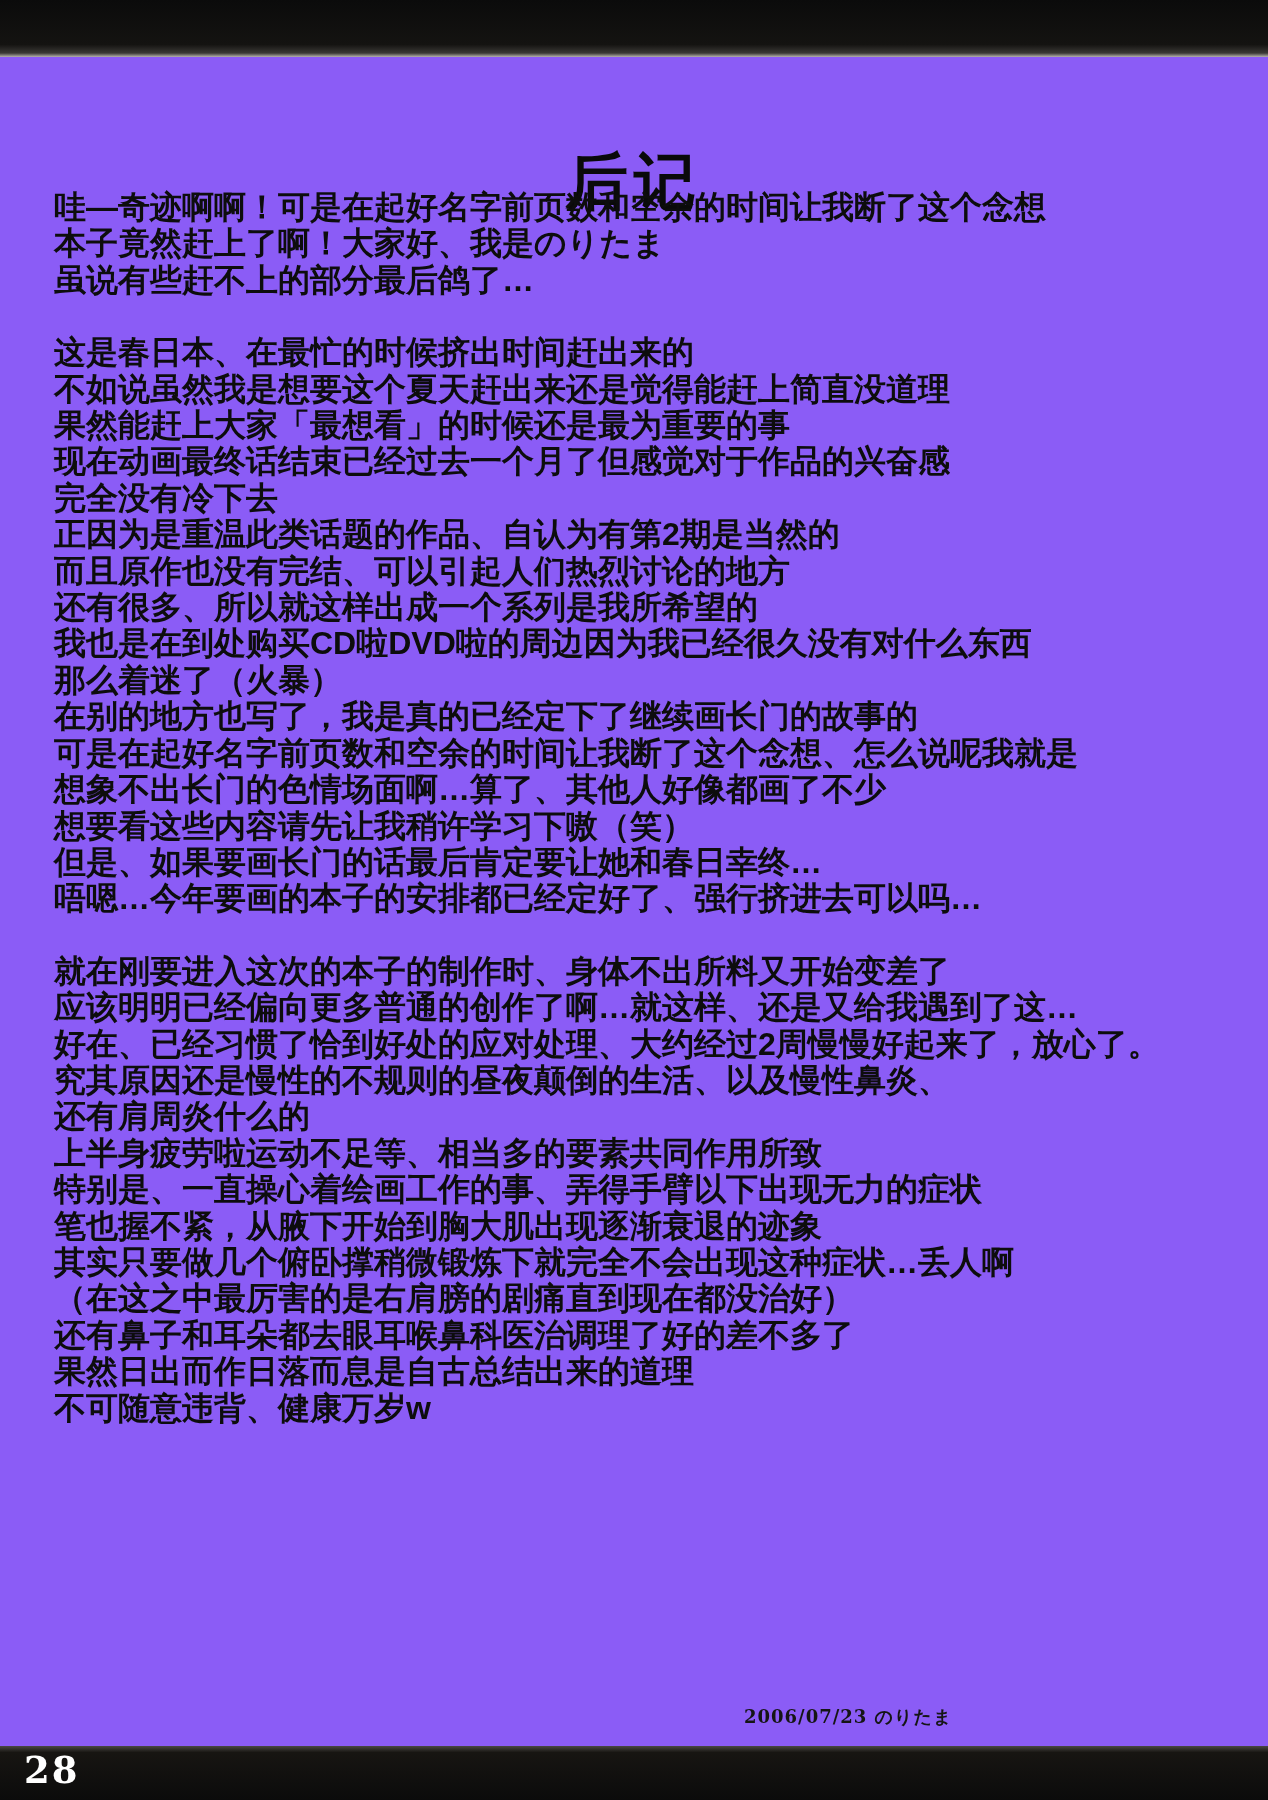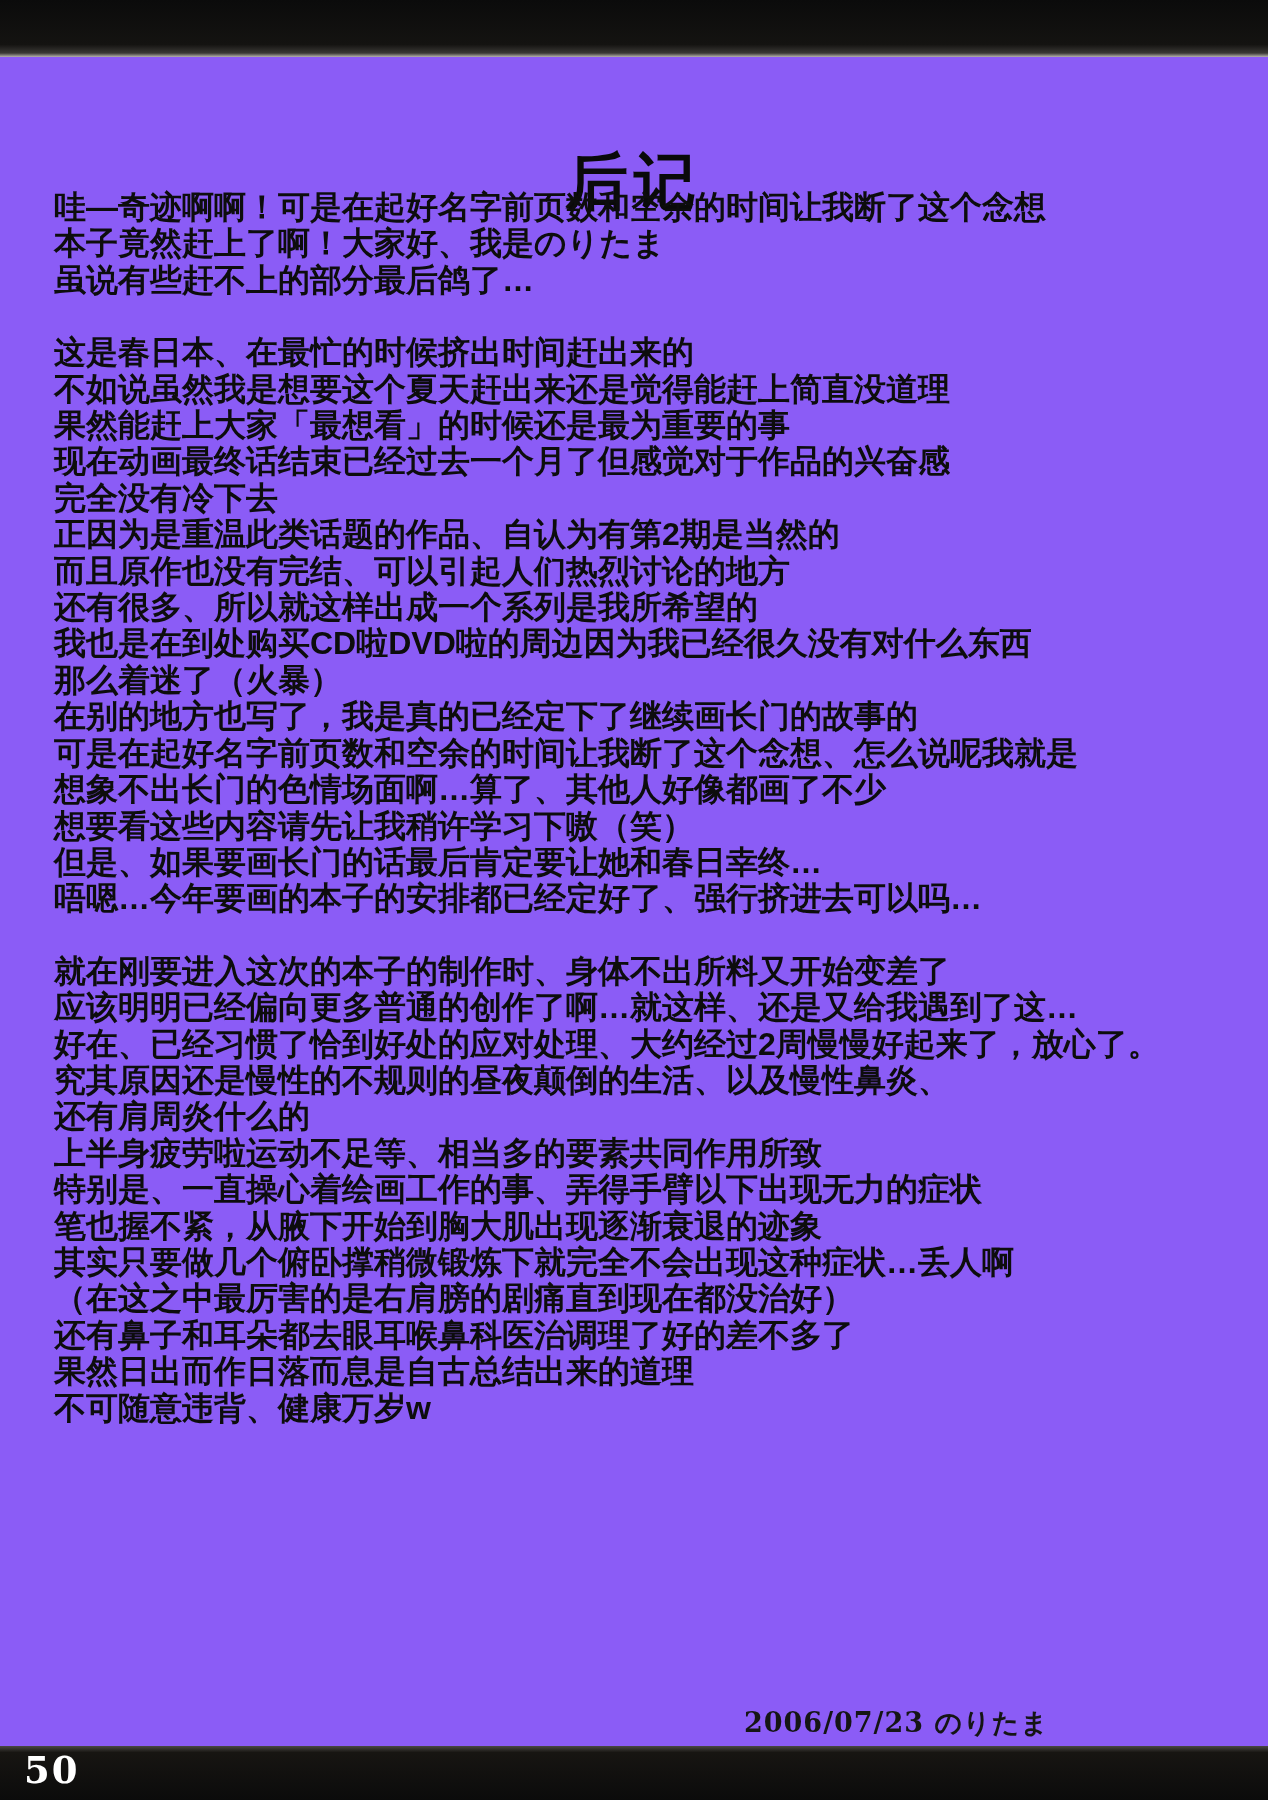--- a/index.html
+++ b/index.html
@@ -45,21 +45,21 @@
     color: #0d0d0d;
     text-align: left;
   }
   .para {
     margin: 0 0 36px 0;
     white-space: pre-line;
   }
   .signature {
     position: absolute; top: 1705px; left: 744px;
     font-family: "DejaVu Serif", "Liberation Serif", serif;
-    font-size: 27px;
+    font-size: 18px;
     font-weight: 700;
     color: #151515;
     letter-spacing: 1px;
   }
 </style>
 </head>
 <body>
 
 <div class="page">
 
@@ -98,16 +98,16 @@
 其实只要做几个俯卧撑稍微锻炼下就完全不会出现这种症状…丢人啊
 （在这之中最厉害的是右肩膀的剧痛直到现在都没治好）
 还有鼻子和耳朵都去眼耳喉鼻科医治调理了好的差不多了
 果然日出而作日落而息是自古总结出来的道理
 不可随意违背、健康万岁w</p>
     </div>
 
   <div class="signature">2006/07/23 のりたま</div>
 
   <div class="bottom-bar">
-    <span class="page-number">50</span>
+    <span class="page-number">28</span>
   </div>
 
 </div>
 
 </body></html>

